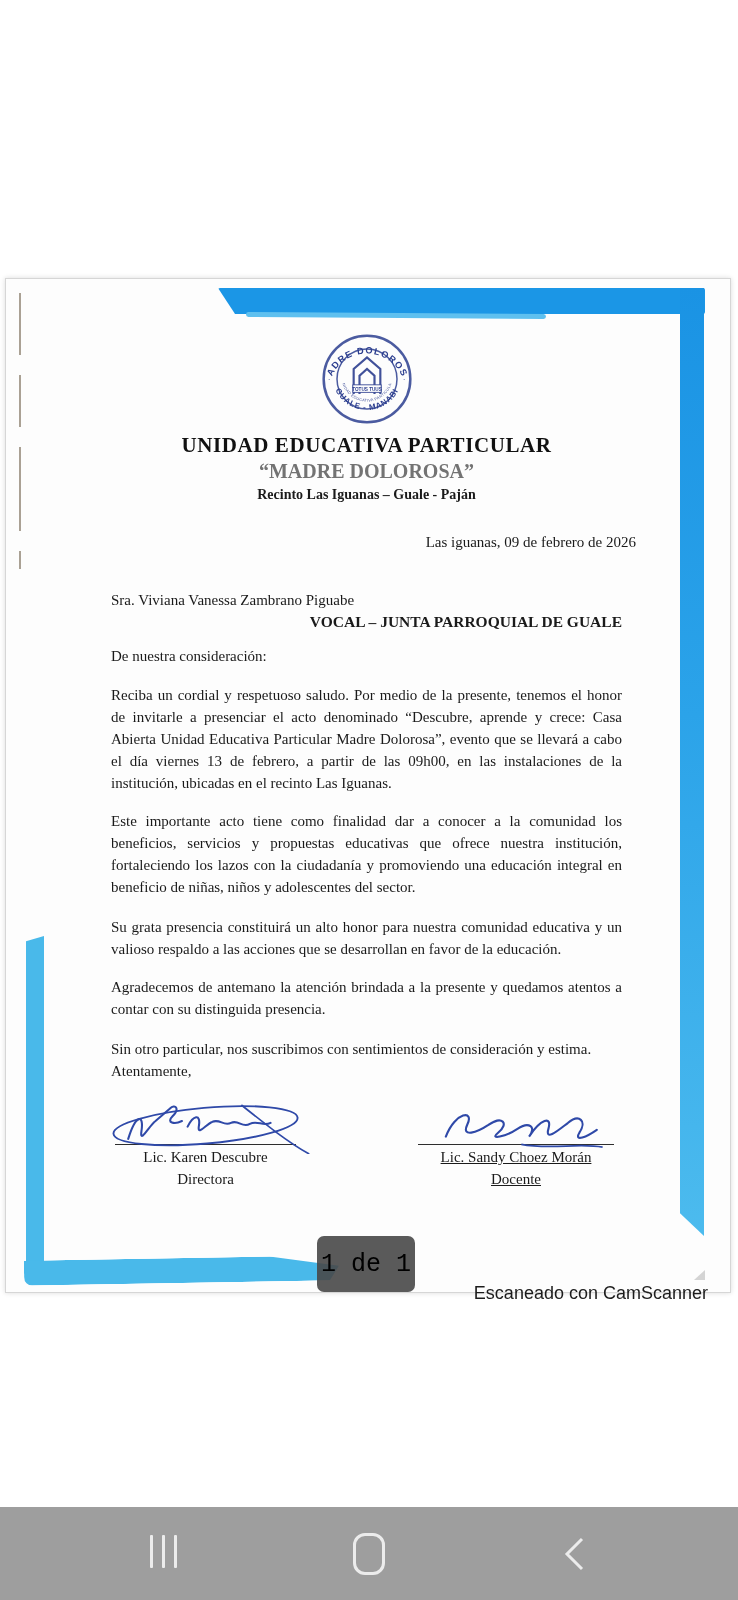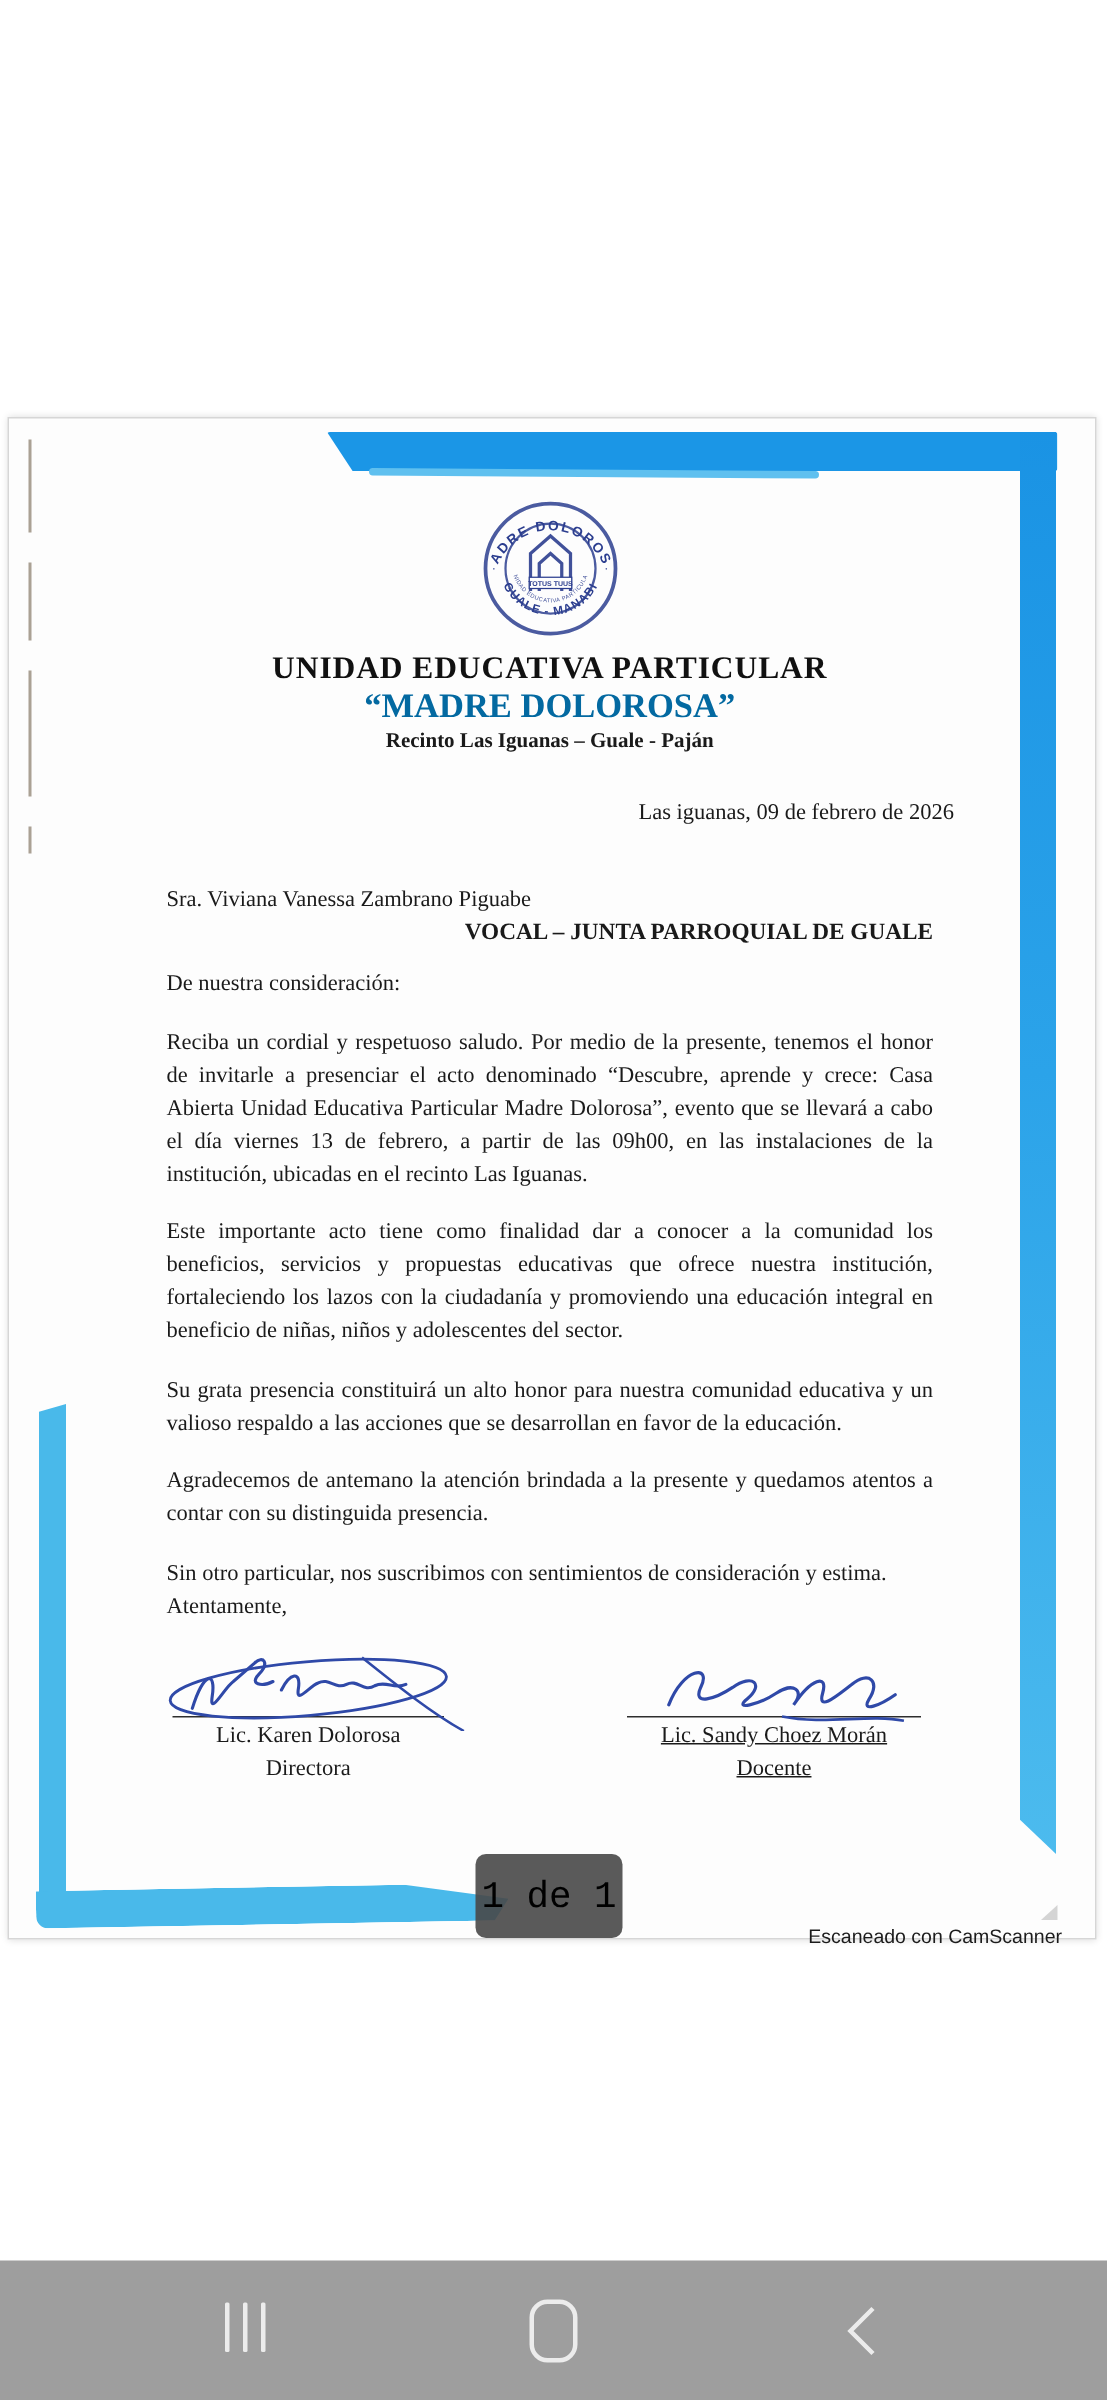--- a/index.html
+++ b/index.html
@@ -26,21 +26,21 @@
             background:var(--sky-blue,#49b9ea);border-bottom-left-radius:8px;
             clip-path:polygon(0 0,78% 0,100% 42%,97% 100%,0 100%);transform:rotate(-1deg);}
 
   
   .margin-line{position:absolute;left:13px;width:2px;background:#8d8270;opacity:.75;}
 
   
   .content{position:absolute;left:105px;top:0;width:511px;}
   .logo-wrap{margin-top:50px;text-align:center;height:100px;}
   .h1{margin-top:4px;text-align:center;font-weight:bold;font-size:21px;line-height:24px;letter-spacing:.6px;color:#111;}
-  .h2{margin-top:1px;text-align:center;font-weight:bold;font-size:23px;line-height:26px;color:#0369a1;}
+  .h2{margin-top:1px;text-align:center;font-weight:bold;font-size:20px;line-height:26px;color:#737373;}
   .addr{margin-top:2px;text-align:center;font-weight:bold;font-size:14px;line-height:18px;}
   .date{margin-top:28px;margin-right:-14px;text-align:right;font-size:15px;line-height:20px;}
   .rcpt{margin-top:38px;font-size:15px;line-height:21px;}
   .rcpt-title{font-weight:bold;font-size:15.5px;line-height:22px;text-align:right;}
   .presente{margin-top:27px;font-size:15px;line-height:20px;}
   .consid{margin-top:13px;font-size:15px;line-height:20px;}
   .para{font-size:15px;line-height:22px;text-align:justify;}
   .p1{margin-top:18px;}.p2{margin-top:16px;}.p3{margin-top:18px;}.p4{margin-top:16px;}
   .closing{margin-top:18px;font-size:15px;line-height:22px;}
   .atent{font-size:15px;line-height:22px;}
@@ -53,21 +53,21 @@
   .sig-art svg{position:absolute;left:50%;transform:translateX(-50%);bottom:-10px;}
   .sig-line{border-top:1.6px solid #2e2e2e;margin:0 2px;}
   .sig-name{font-size:15px;line-height:20px;margin-top:2px;}
   .sig-title{font-size:15px;line-height:20px;margin-top:2px;}
 
   
   .page-badge{position:absolute;left:317px;top:1236px;width:98px;height:56px;
       background:rgba(72,72,72,.9);border-radius:7px;display:flex;align-items:center;justify-content:center;
       font-family:Liberation Mono, monospace;font-size:25px;color:#000000;}
   .watermark{position:absolute;right:30px;top:1283px;font-family:"Liberation Sans",sans-serif;
-      font-size:13px;color:#1c1c1c;}
+      font-size:18px;color:#1c1c1c;}
   .cs-mark{position:absolute;right:33px;top:1270px;width:0;height:0;
       border-left:11px solid transparent;border-bottom:10px solid #c9c9c9;opacity:.8;}
 
   
   .navbar{position:absolute;left:0;bottom:0;width:738px;height:93px;background:var(--navbar-bg,#9e9e9e);
       display:flex;align-items:center;}
   .nav-btn{position:absolute;top:0;height:93px;display:flex;align-items:center;justify-content:center;}
   .nav-recents{left:118px;width:90px;}
   .nav-home{left:324px;width:90px;}
   .nav-back{left:529px;width:90px;}
@@ -145,21 +145,21 @@
           <div class="sig-art">
             <svg width="225" height="66" viewBox="0 0 225 70">
               <ellipse cx="112" cy="40" rx="98" ry="19" fill="none" stroke="#2f49a8" stroke-width="2" transform="rotate(-5 112 40)"></ellipse>
               <path d="M30 54 C38 28 47 27 44 46 C42 60 53 39 59 35 L74 22 C80 16 85 22 77 30 C70 37 79 39 87 35
                        M93 41 C99 29 107 27 105 40 C103 52 113 38 119 36 C127 32 131 41 139 37 C147 33 151 43 159 38
                        C167 34 173 41 181 37" fill="none" stroke="#2f49a8" stroke-width="2.2" stroke-linecap="round"></path>
               <path d="M150 18 C175 38 200 58 222 70" fill="none" stroke="#2f49a8" stroke-width="1.8"></path>
             </svg>
           </div>
           <div class="sig-line"></div>
-          <div class="sig-name">Lic. Karen Dolorosa</div>
+          <div class="sig-name">Lic. Karen Descubre</div>
           <div class="sig-title">Directora</div>
         </div>
 
         <div class="sig-block sig-right">
           <div class="sig-art">
             <svg width="185" height="60" viewBox="0 0 185 62">
               <path d="M20 44 C30 18 50 16 42 32 C36 45 52 40 64 32 C78 22 86 30 74 40 C64 48 82 44 94 36
                        C106 28 114 34 106 44 C118 26 130 22 126 36 C122 50 138 36 146 30 C158 20 166 28 158 40
                        C152 50 166 44 176 37" fill="none" stroke="#2f49a8" stroke-width="2.2" stroke-linecap="round"></path>
               <path d="M98 52 C128 58 158 50 182 55" fill="none" stroke="#2f49a8" stroke-width="1.8"></path>

